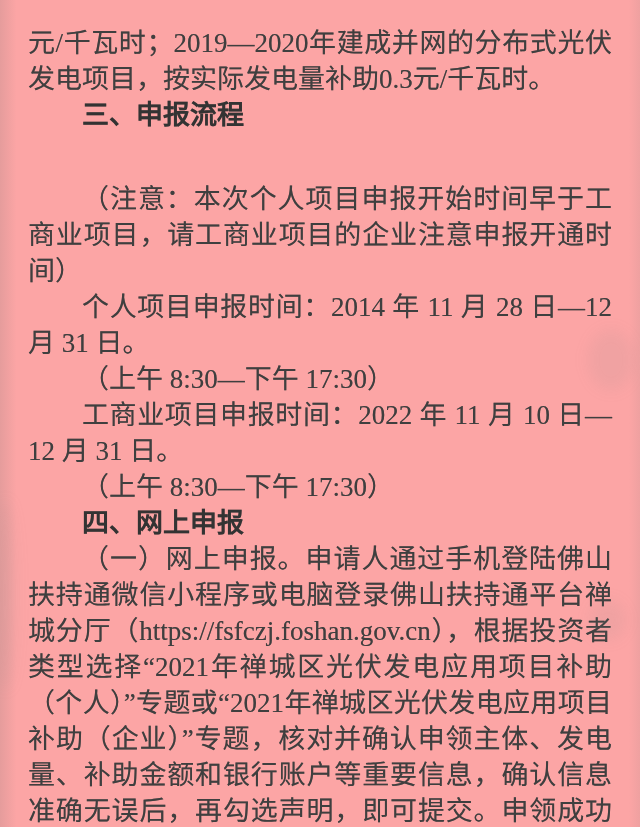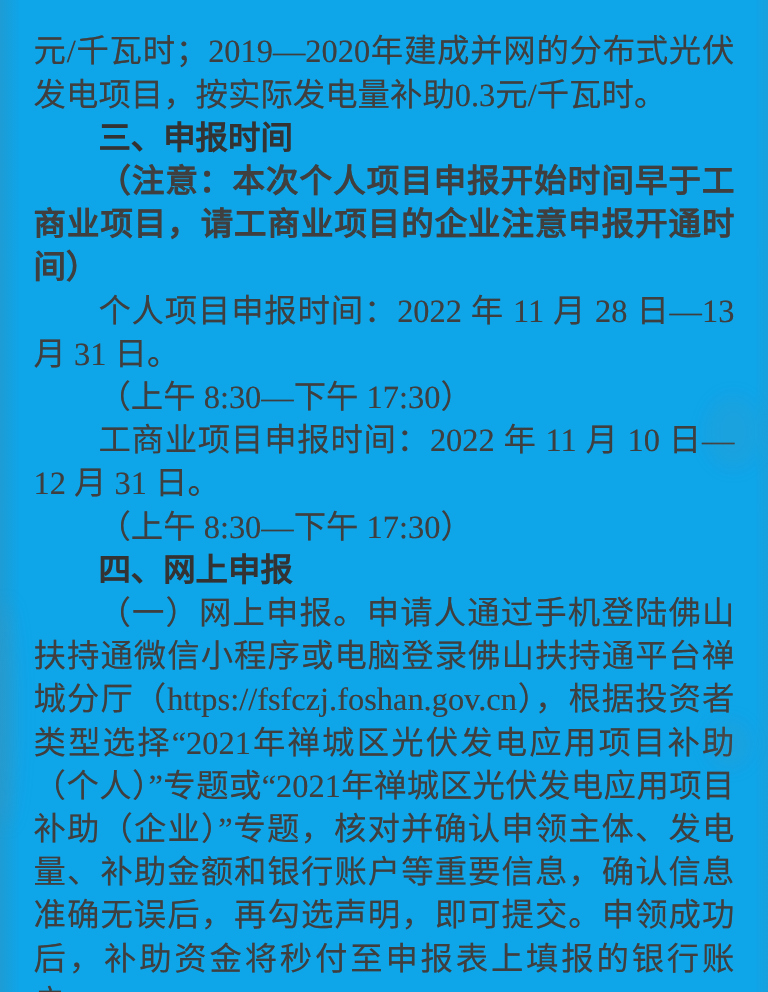--- a/index.html
+++ b/index.html
@@ -5,21 +5,21 @@
   html, body {
     margin: 0;
     padding: 0;
     background: #e9e9e7;
   }
   .page {
     position: relative;
     width: 640px;
     height: 827px;
     margin: 0 auto;
-    background: #0ea5e9;
+    background: #fca5a5;
     overflow: hidden;
   }
   
   .page::before {
     content: "";
     position: absolute;
     left: 0; top: 0; bottom: 0;
     width: 22px;
     background: linear-gradient(90deg, rgba(110,110,108,0.16), rgba(110,110,108,0.0) 75%);
     pointer-events: none;
@@ -60,34 +60,34 @@
     z-index: 1;
     text-shadow: 0 0 0.5px rgba(70,70,70,0.55);
   }
   .para { margin: 0; }
   .para.indent { text-indent: 2em; }
   .para.heading {
     font-family: "Liberation Sans", "DejaVu Sans", sans-serif;
     font-weight: 700;
     color: #333333;
   }
-  .para.bold { font-weight: 700; }
+  .para.bold { font-weight: 400; margin-top: 48px; }
 </style>
 </head>
 <body>
 
 <div class="page">
   <div class="smudge s1"></div>
   <div class="smudge s2"></div>
   <div class="smudge s3"></div>
   <div class="content">
 
   <div class="para body">元/千瓦时；2019—2020年建成并网的分布式光伏发电项目，按实际发电量补助0.3元/千瓦时。</div>
-      <div class="para heading indent">三、申报时间</div>
+      <div class="para heading indent">三、申报流程</div>
       <div class="para bold indent">（注意：本次个人项目申报开始时间早于工商业项目，请工商业项目的企业注意申报开通时间）</div>
-      <div class="para body indent">个人项目申报时间：2022 年 11 月 28 日—13 月 31 日。</div>
+      <div class="para body indent">个人项目申报时间：2014 年 11 月 28 日—12 月 31 日。</div>
       <div class="para body indent">（上午 8:30—下午 17:30）</div>
       <div class="para body indent">工商业项目申报时间：2022 年 11 月 10 日—12 月 31 日。</div>
       <div class="para body indent">（上午 8:30—下午 17:30）</div>
       <div class="para heading indent">四、网上申报</div>
       <div class="para body indent">（一）网上申报。申请人通过手机登陆佛山扶持通微信小程序或电脑登录佛山扶持通平台禅城分厅（https://fsfczj.foshan.gov.cn），根据投资者类型选择“2021年禅城区光伏发电应用项目补助（个人）”专题或“2021年禅城区光伏发电应用项目补助（企业）”专题，核对并确认申领主体、发电量、补助金额和银行账户等重要信息，确认信息准确无误后，再勾选声明，即可提交。申领成功后，补助资金将秒付至申报表上填报的银行账户。</div>
     </div>
 </div>
 
 </body></html>

